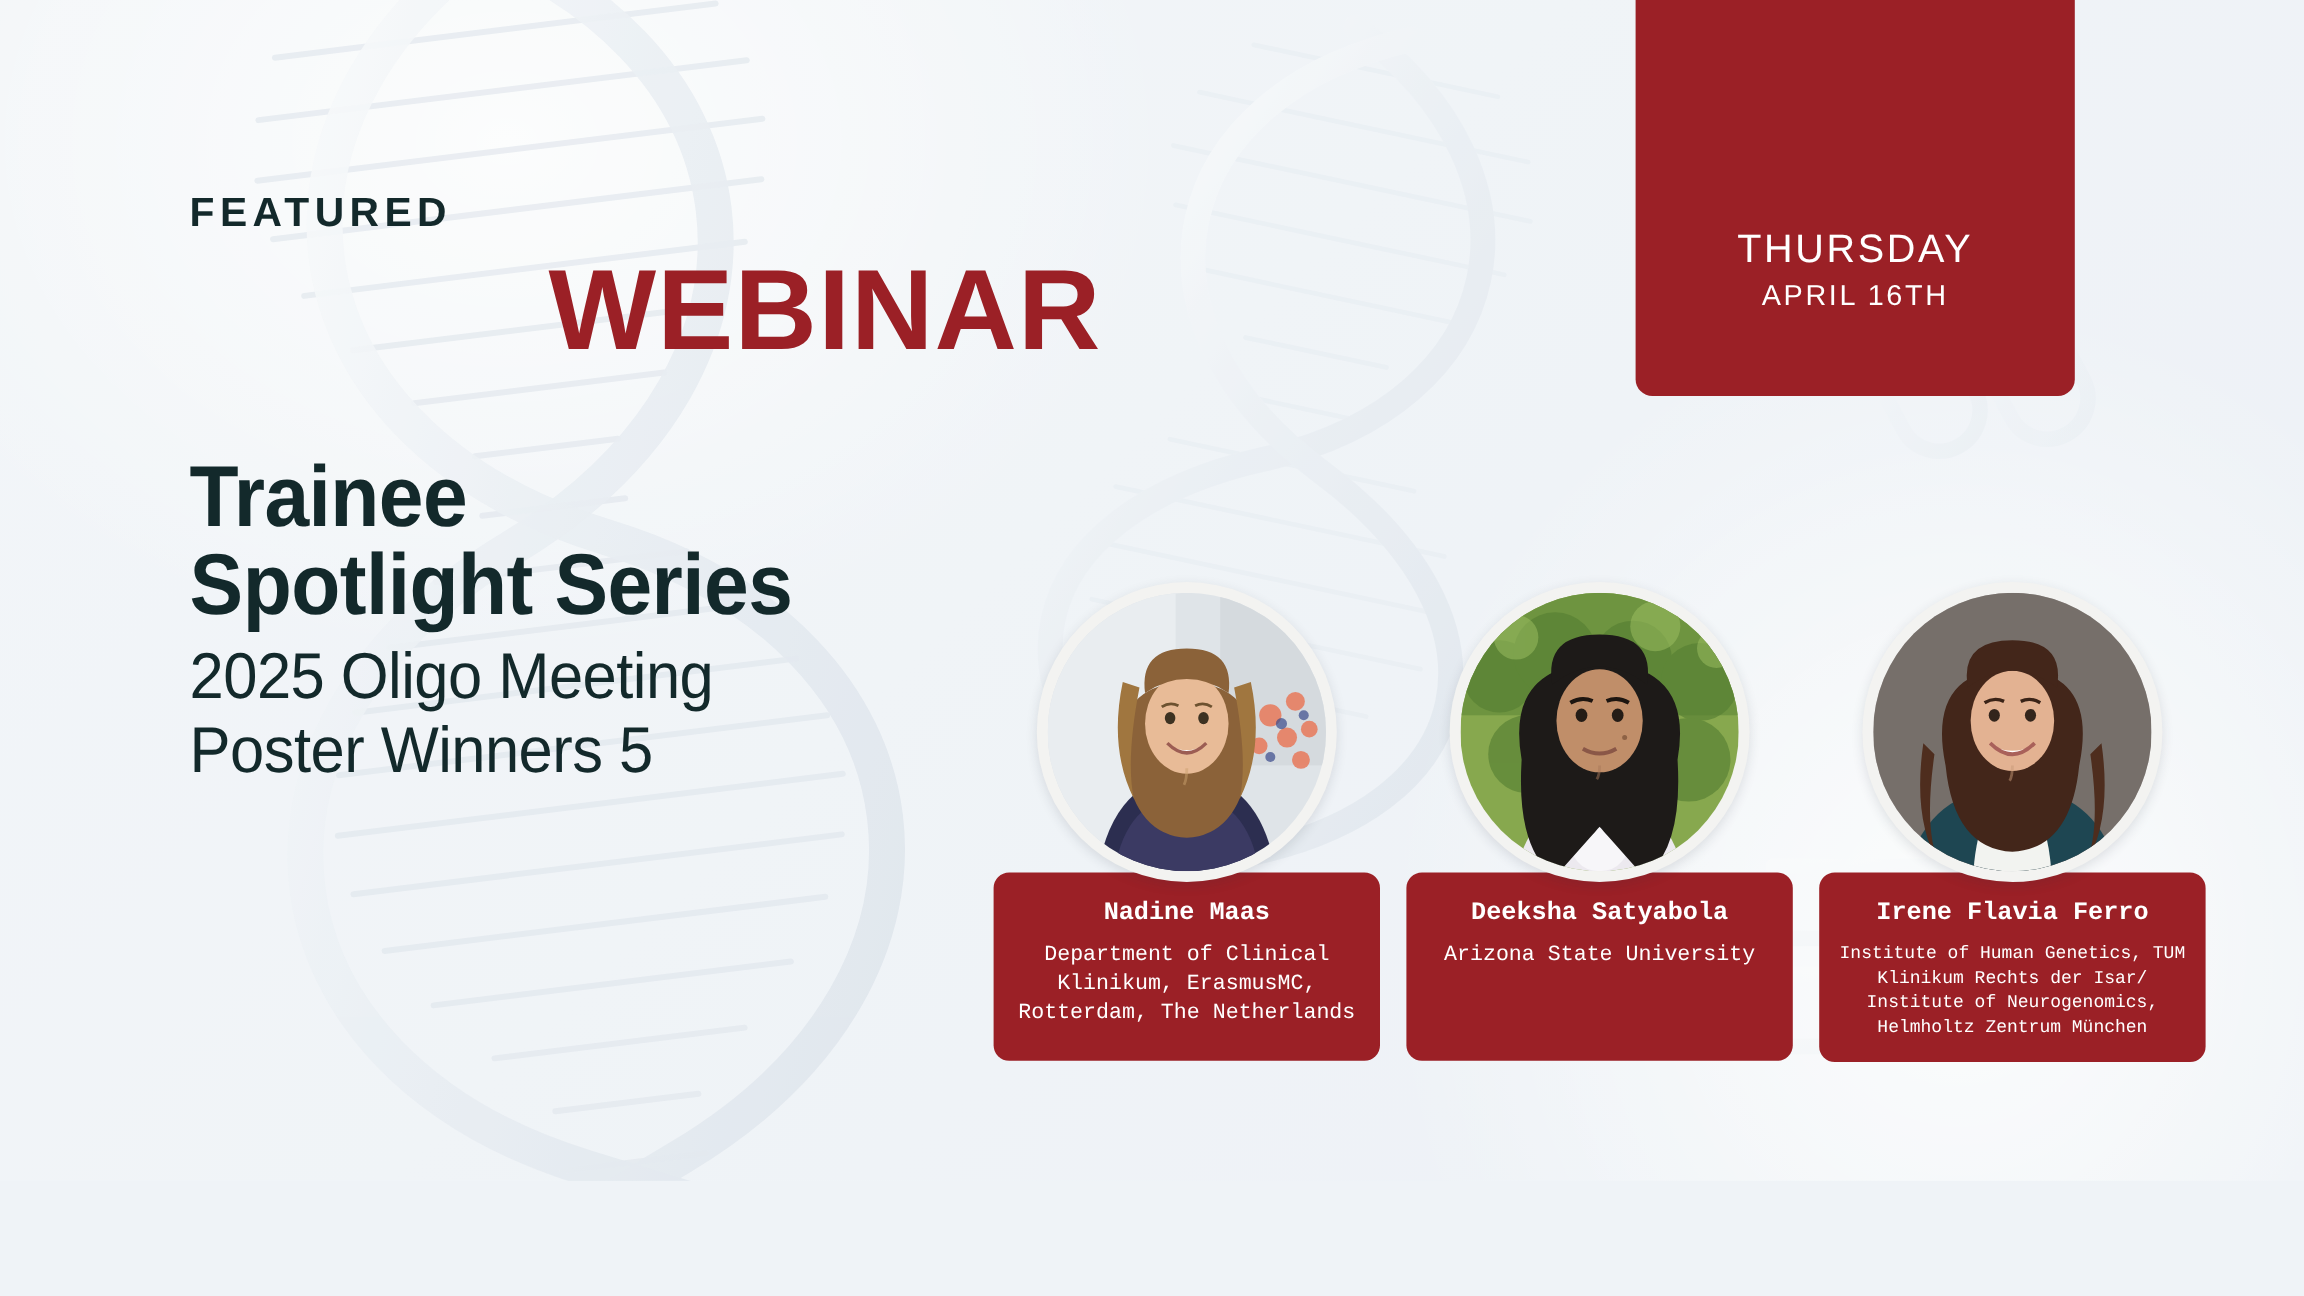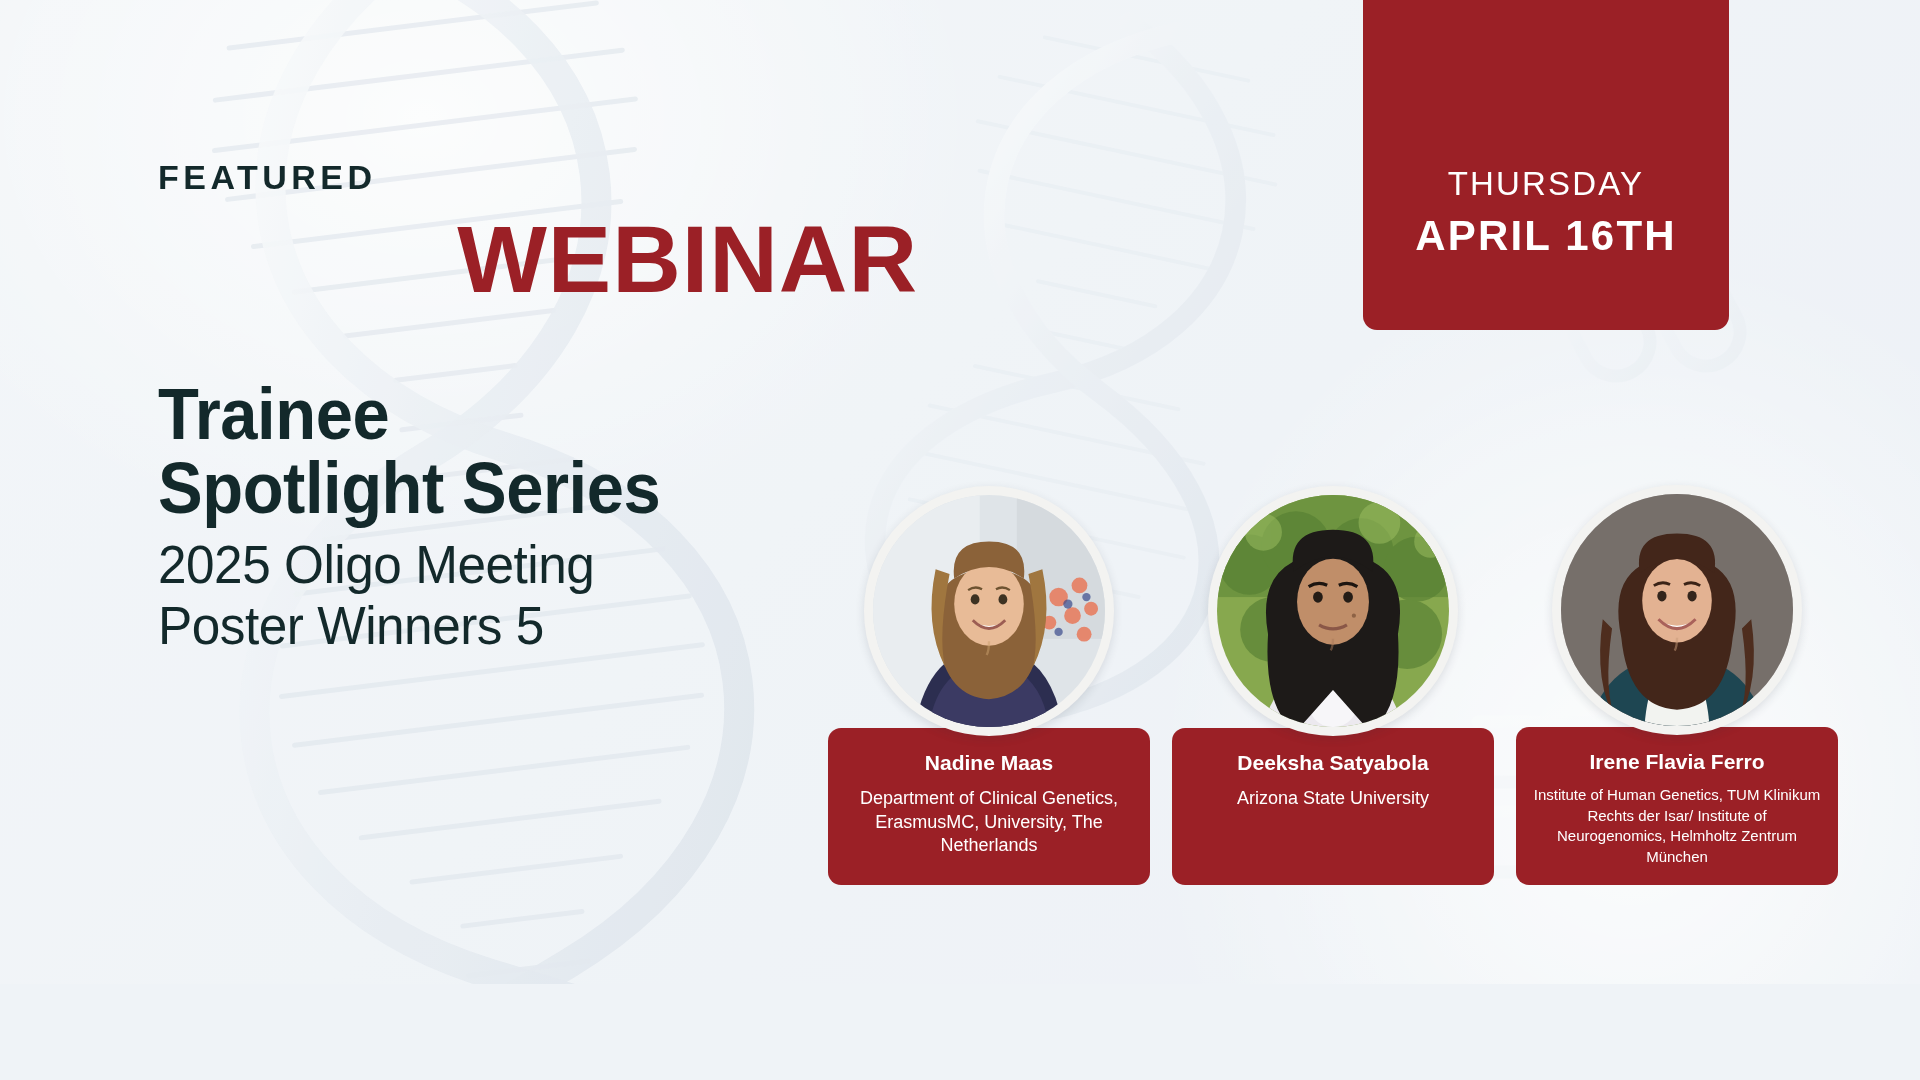--- a/index.html
+++ b/index.html
@@ -90,35 +90,36 @@
     color:#ffffff;
   }
   .date-day {
     font-size:33px;
     font-weight:300;
     letter-spacing:2.2px;
     line-height:1.25;
     text-align:right;
   }
   .date-date {
-    font-size:42px;
-    font-weight:bold;
+    font-size:24px;
+    font-weight:normal;
     letter-spacing:2.2px;
     line-height:1.25;
     margin-top:5px;
   }
 
   
   .speakers {
     position:absolute;
     left:828px; top:485px;
     width:1010px;
     display:flex;
     gap:22px;
-    align-items:flex-end;
+    align-items:flex-start;
+    font-family:Liberation Mono, monospace;
   }
   .speaker { width:322px; position:relative; }
 
   .avatar-wrap {
     width:250px; height:250px;
     margin:0 auto;
     border-radius:50%;
     background:#f3f3f1;
     padding:9px;
     box-shadow:0 3px 10px rgba(40,50,60,0.13);
@@ -289,21 +290,21 @@
             <path d="M41 41 q3 -2 6 -0.4" stroke="#6d5230" stroke-width="1" fill="none"></path>
             <path d="M53 40.6 q3 -1.6 6 0.4" stroke="#6d5230" stroke-width="1" fill="none"></path>
             <path d="M44 55 q6 5 12 0 q-6 3 -12 0z" fill="#ffffff"></path>
             <path d="M43 54 q7 7 14 0" stroke="#9c5d53" stroke-width="1.2" fill="none"></path>
             <path d="M50 63 q0 4 -1 6" stroke="#caa06d" stroke-width="1" fill="none" opacity="0.5"></path>
           </svg>
         </div>
       </div>
       <div class="speaker-card">
         <div class="speaker-name">Nadine Maas</div>
-        <div class="speaker-affil">Department of Clinical Genetics, ErasmusMC, University, The Netherlands</div>
+        <div class="speaker-affil">Department of Clinical Klinikum, ErasmusMC, Rotterdam, The Netherlands</div>
       </div>
     </div>
 
     <div class="speaker">
       <div class="avatar-wrap">
         <div class="avatar">
           <svg viewBox="0 0 100 100" preserveAspectRatio="xMidYMid slice">
             <rect width="100" height="100" fill="#87a84e"></rect>
             <rect x="0" y="0" width="100" height="44" fill="#6e9440"></rect>
             <g fill="#567f33" opacity="0.65">

